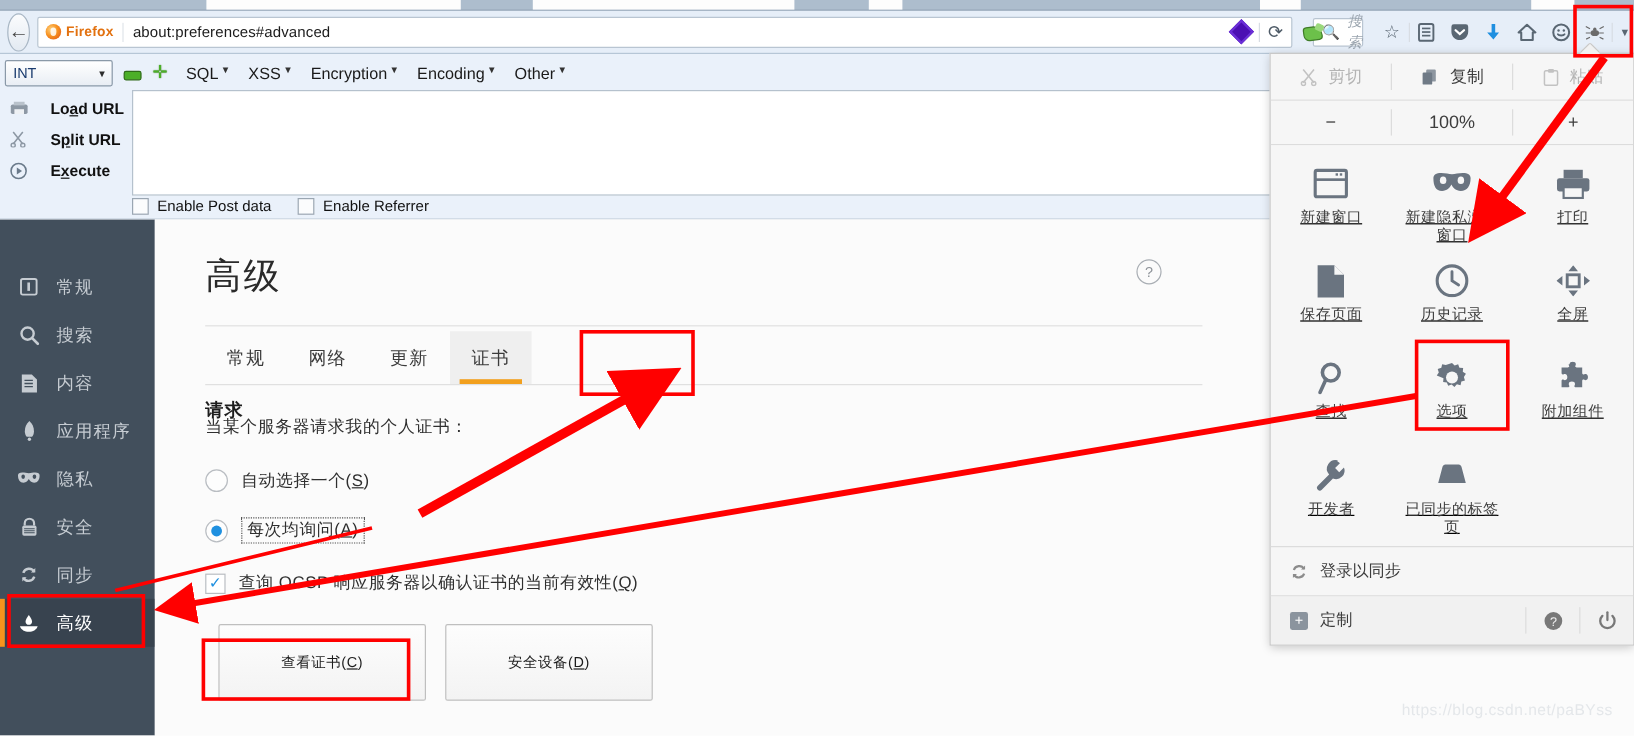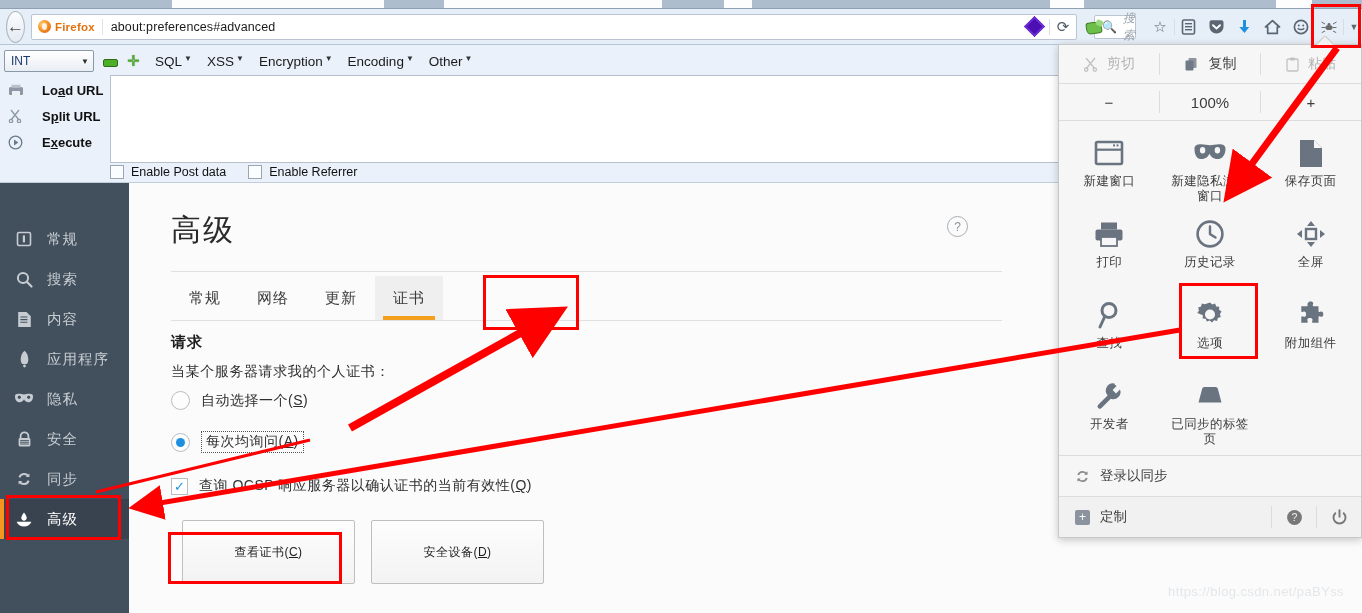--- a/index.html
+++ b/index.html
@@ -82,21 +82,21 @@
          border:1.4px solid #a8adb3;color:#8d9298;font-size:12px;display:flex;align-items:center;justify-content:center;}
   #titlerule{position:absolute;left:42px;top:88px;width:831px;height:1px;background:#e0e0e0;}
   #tabs{position:absolute;left:42px;top:93px;display:flex;align-items:flex-end;}
   .ptab{height:44px;padding:0 18px;display:flex;align-items:center;justify-content:center;
         font-size:15px;color:#3b3b3b;letter-spacing:1px;position:relative;}
   .ptab.active{background:#efefef;}
   .ptab.active:after{content:"";position:absolute;left:8px;right:8px;bottom:0;height:4px;background:#f2a01e;}
   #tabsrule{position:absolute;left:42px;top:137px;width:831px;height:1px;background:#e0e0e0;}
 
   #sect-title{position:absolute;left:42px;top:150px;font-size:15px;color:#1d1d1d;font-weight:bold;letter-spacing:1px;}
-  #sect-desc{position:absolute;left:42px;top:180px;font-size:14px;color:#2f2f2f;letter-spacing:.6px;}
+  #sect-desc{position:absolute;left:42px;top:164px;font-size:14px;color:#2f2f2f;letter-spacing:.6px;}
   .radiorow{position:absolute;left:42px;display:flex;align-items:center;gap:11px;}
   .radio{width:17px;height:17px;border-radius:50%;border:1.4px solid #b9bdc2;background:#fdfdfd;
          display:flex;align-items:center;justify-content:center;}
   .radio.on{border-color:#b9bdc2;}
   .radio.on i{width:9px;height:9px;border-radius:50%;background:#1f90e0;display:block;}
   .rlabel{font-size:14px;color:#2f2f2f;letter-spacing:.5px;}
   .rlabel u{text-decoration:underline;}
   .focusring{border:1px dotted #555;padding:1px 4px;}
   #cbrow{position:absolute;left:42px;top:294px;display:flex;align-items:center;gap:11px;}
   .cbbox{width:15px;height:15px;border:1.3px solid #b9bdc2;background:#fff;display:flex;
@@ -114,21 +114,21 @@
   #panel .caret:after{content:"";position:absolute;left:1px;top:2px;width:13px;height:13px;
         background:#f1f1f1;border-left:1px solid #c8c8c8;border-top:1px solid #c8c8c8;transform:rotate(45deg);}
   .prow{display:flex;align-items:center;height:38px;border-bottom:1px solid #dcdcdc;background:#f6f6f6;}
   .pcell{flex:1;display:flex;align-items:center;justify-content:center;gap:9px;font-size:14px;color:#3d3d3d;}
   .pcell.dim{color:#b4b4b4;}
   .vline{width:1px;height:22px;background:#dcdcdc;}
   .zoomrow{height:36px;}
   .zoomrow .pcell{font-size:15px;color:#3d3d3d;}
   #pgrid{display:flex;flex-wrap:wrap;background:#f6f6f6;padding:6px 0 4px 0;}
   .gitem{width:33.33%;height:81px;display:flex;flex-direction:column;align-items:center;
-         justify-content:flex-start;padding-top:11px;box-sizing:border-box;position:relative;}
+         justify-content:flex-start;padding-top:11px;box-sizing:border-box;position:relative;text-decoration:underline;}
   .gicon{height:30px;display:flex;align-items:center;justify-content:center;color:#6a7480;}
   .glabel{margin-top:6px;font-size:12.5px;color:#3d3d3d;text-align:center;line-height:15px;width:84px;letter-spacing:.4px;}
   #psync{display:flex;align-items:center;gap:10px;height:40px;padding-left:16px;
          border-top:1px solid #dcdcdc;border-bottom:1px solid #dcdcdc;font-size:13.5px;color:#3d3d3d;background:#f6f6f6;}
   #pfoot{display:flex;align-items:center;height:40px;padding-left:16px;font-size:13.5px;color:#3d3d3d;background:#f1f1f1;}
   #pfoot .spacer{flex:1;}
   .footico{width:44px;display:flex;align-items:center;justify-content:center;color:#787878;font-size:16px;}
   .plusbox{width:15px;height:15px;background:#8b949e;color:#fff;font-size:12px;line-height:15px;
            text-align:center;border-radius:2px;}
 
@@ -505,37 +505,37 @@
         <svg width="34" height="21" viewBox="0 0 34 21">
             <path d="M1.5 5.5C1.5 2.6 3.8 1.2 8 1.2c3.6 0 6.4 1 9 1s5.4-1 9-1c4.2 0 6.5 1.4 6.5 4.3 0 6.2-2.9 10.6-8.2 10.6-4.1 0-6.4-2.5-7.8-5.3-1.4 2.8-3.7 5.3-7.8 5.3C3.4 16.1 1.5 11.7 1.5 5.5z" fill="#6a7480"></path>
             <ellipse cx="9.6" cy="7.2" rx="2.7" ry="3.2" fill="#f6f6f6"></ellipse>
             <ellipse cx="24.4" cy="7.2" rx="2.7" ry="3.2" fill="#f6f6f6"></ellipse>
           </svg>
       </span>
       <span class="glabel">新建隐私浏览窗口</span>
     </div>
     <div class="gitem">
       <span class="gicon">
-        <svg width="26" height="29" viewBox="0 0 26 29">
-            <path d="M2 1h14l8 8v19H2z" fill="#6a7480"></path>
-            <path d="M16 1v8h8z" fill="#f6f6f6"></path>
-          </svg>
-      </span>
-      <span class="glabel">保存页面</span>
-    </div>
-
-    <div class="gitem">
-      <span class="gicon">
         <svg width="30" height="26" viewBox="0 0 30 26">
             <rect x="7" y="1.5" width="16" height="7" fill="#6a7480"></rect>
             <rect x="1.5" y="8.5" width="27" height="11" rx="2" fill="#6a7480"></rect>
             <rect x="7" y="16" width="16" height="9" fill="#f6f6f6" stroke="#6a7480" stroke-width="1.8"></rect>
           </svg>
       </span>
       <span class="glabel">打印</span>
+    </div>
+
+    <div class="gitem">
+      <span class="gicon">
+        <svg width="26" height="29" viewBox="0 0 26 29">
+            <path d="M2 1h14l8 8v19H2z" fill="#6a7480"></path>
+            <path d="M16 1v8h8z" fill="#f6f6f6"></path>
+          </svg>
+      </span>
+      <span class="glabel">保存页面</span>
     </div>
     <div class="gitem">
       <span class="gicon">
         <svg width="28" height="28" viewBox="0 0 28 28">
             <circle cx="14" cy="14" r="12.4" fill="none" stroke="#6a7480" stroke-width="2.6"></circle>
             <path d="M14 6.5V14l5.5 3.5" fill="none" stroke="#6a7480" stroke-width="2.4" stroke-linecap="round"></path>
           </svg>
       </span>
       <span class="glabel">历史记录</span>
     </div>

